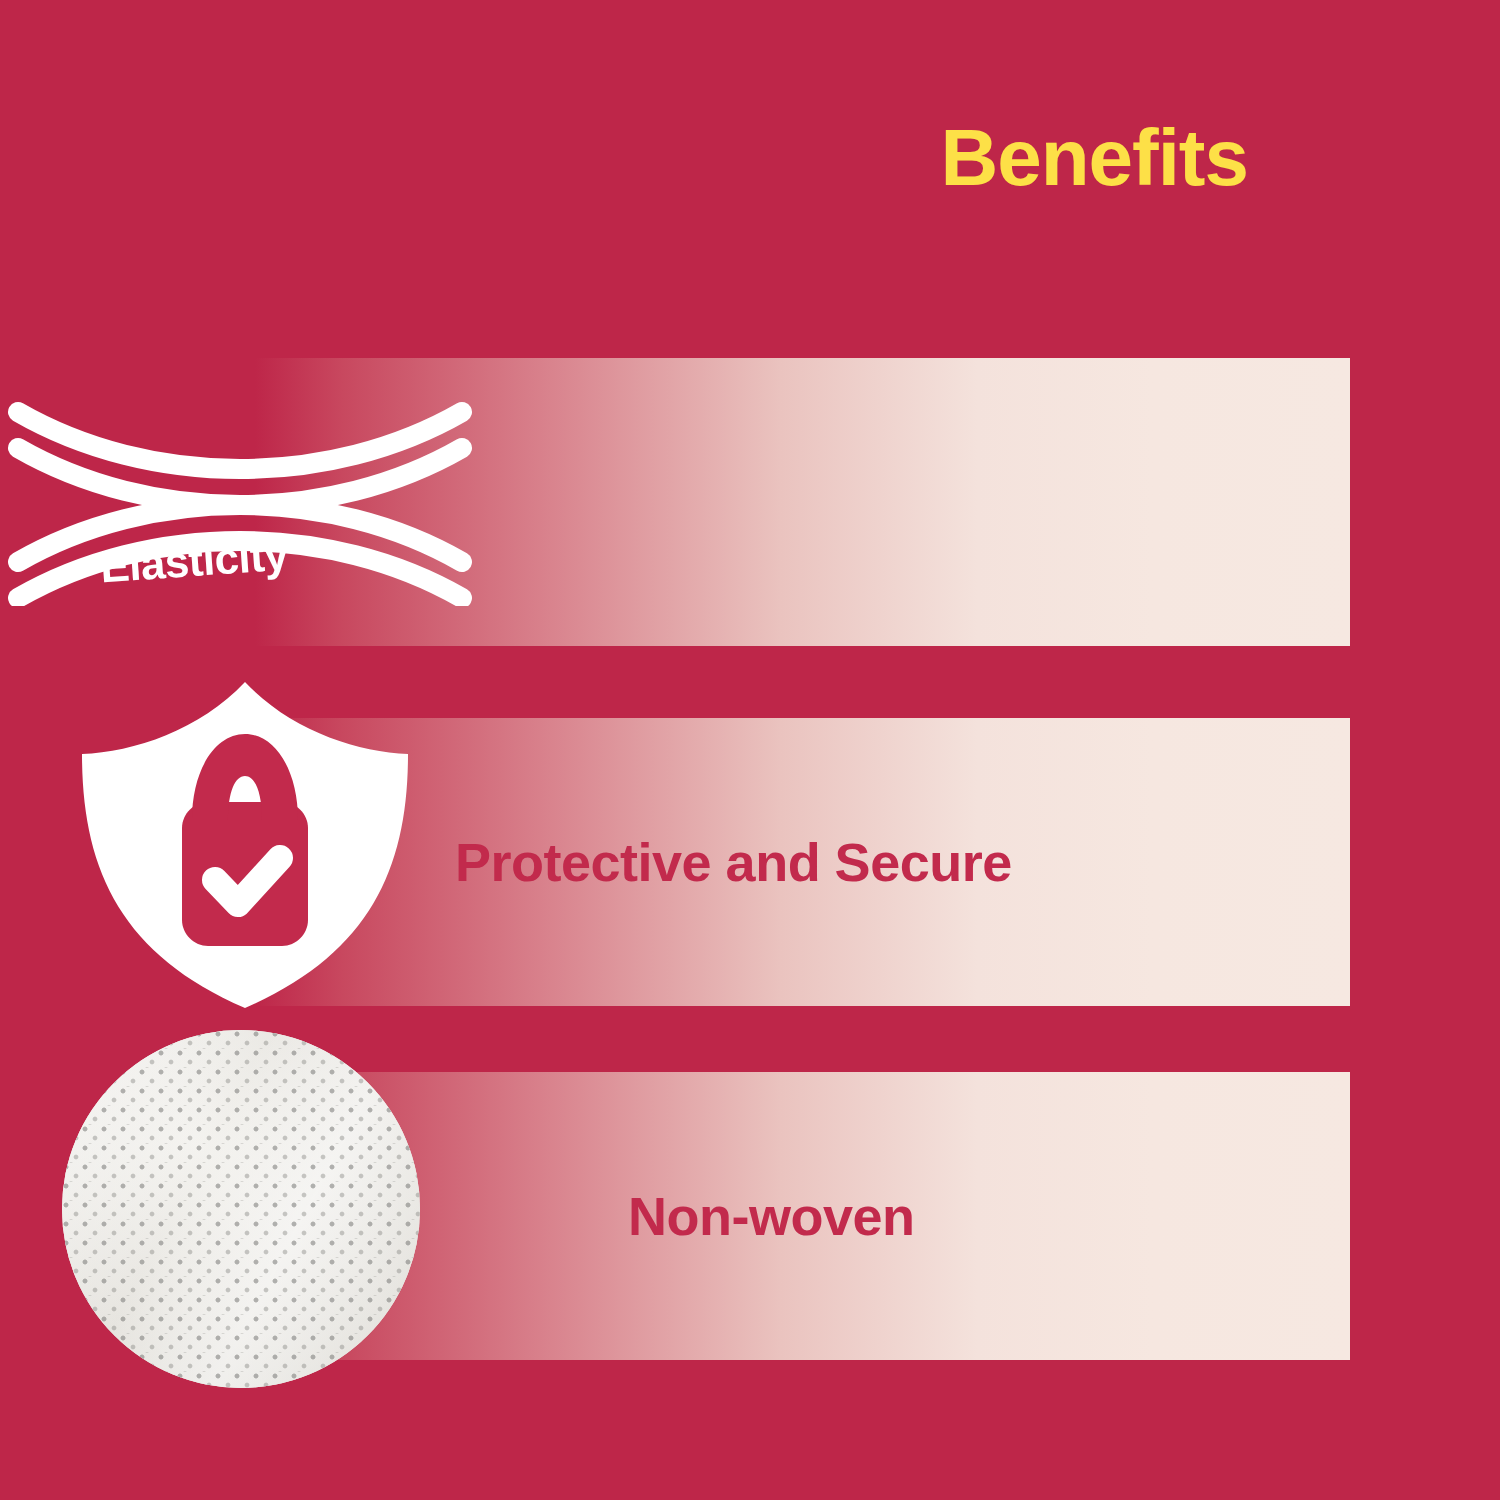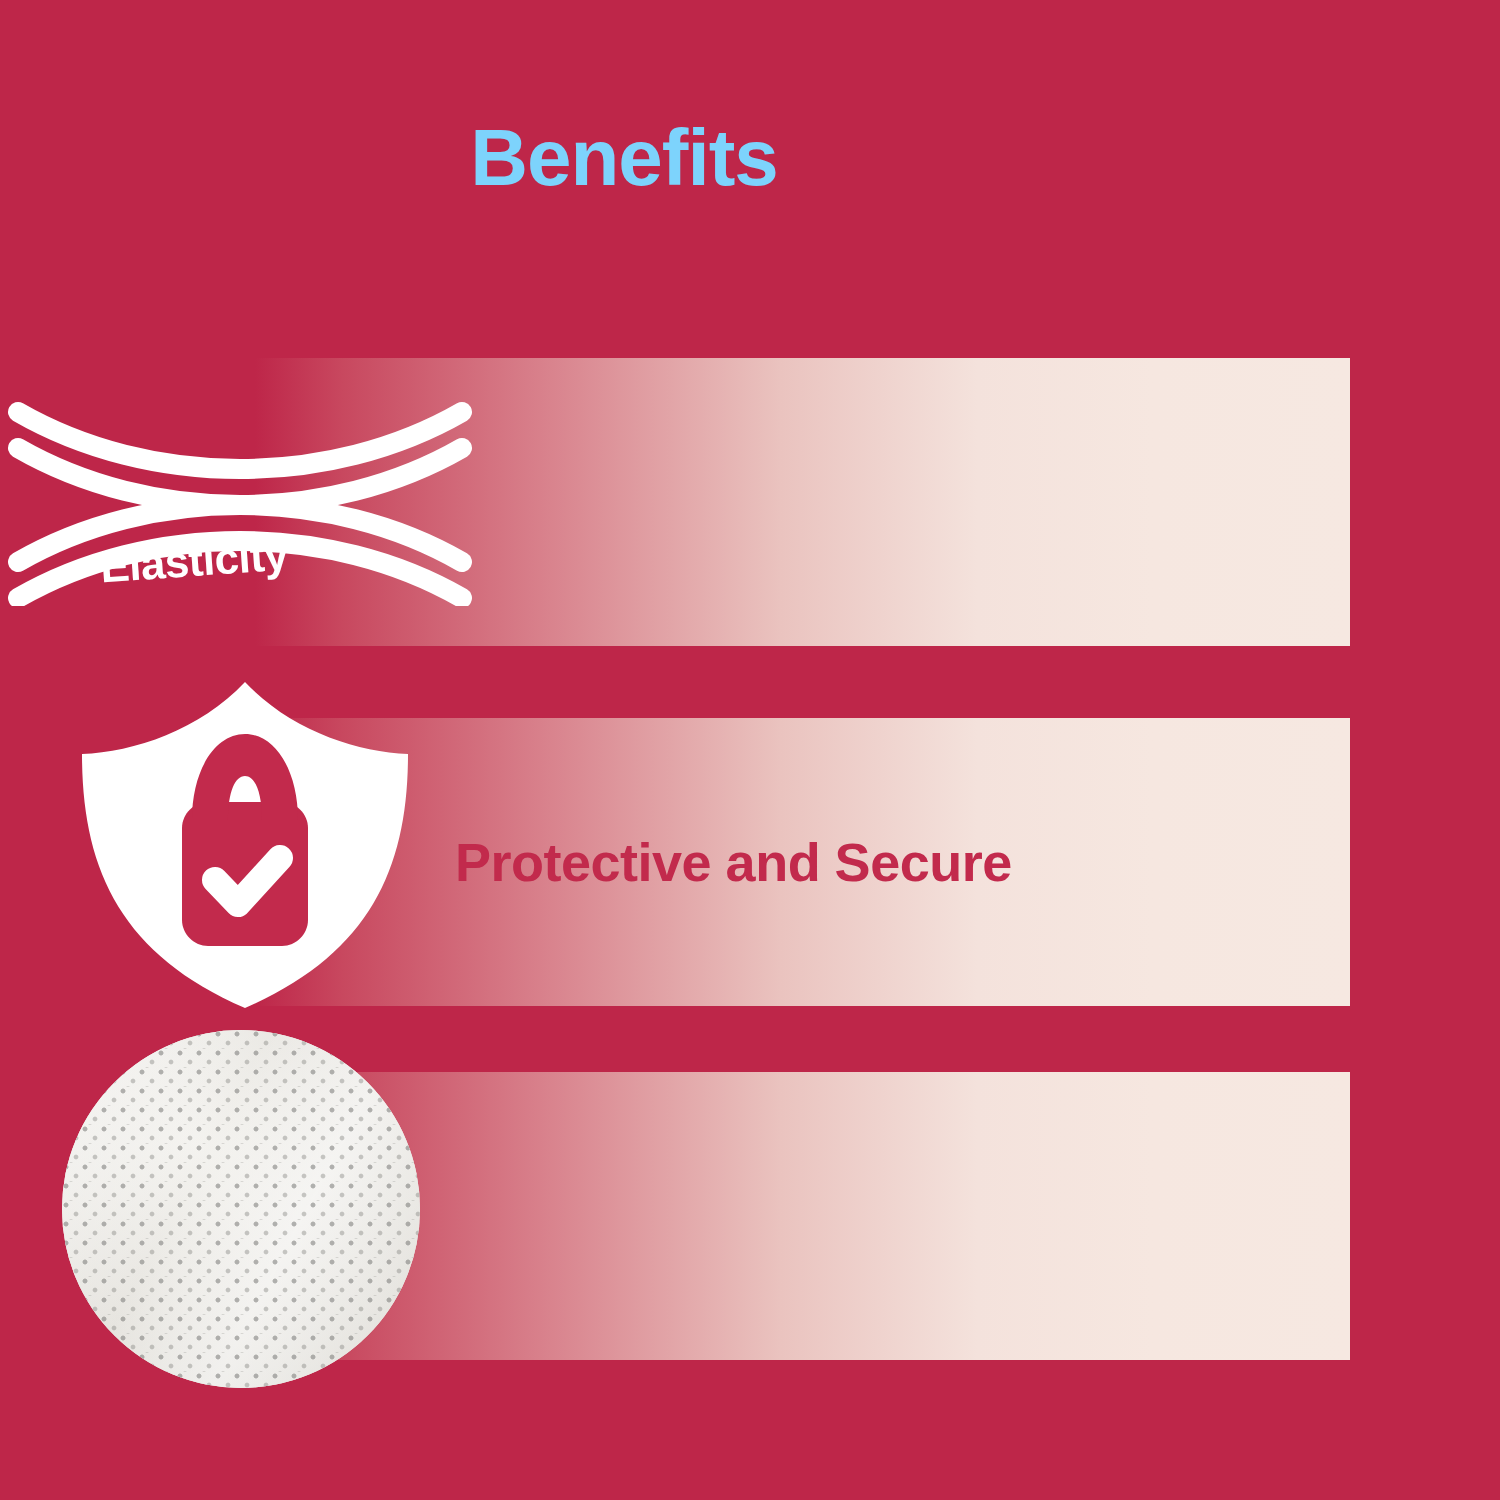--- a/index.html
+++ b/index.html
@@ -23,22 +23,22 @@
     height: 1500px;
     background: #be2649;
   }
 
   
   .title {
     position: absolute;
     top: 118px;
     left: 0;
     width: 1248px;
-    text-align: center;
-    color: #7dd3fc;
+    text-align: right;
+    color: #fde047;
     font-size: 80px;
     font-weight: bold;
     letter-spacing: -1px;
     line-height: 1.0;
     font-family: "Liberation Sans", sans-serif;
   }
 
   
   .row {
     position: absolute;
@@ -203,20 +203,21 @@
         <path d="M145 212 L 168 236 L 210 190" fill="none" stroke="#ffffff" stroke-width="26" stroke-linecap="round" stroke-linejoin="round"></path>
       </svg>
     </div>
 
   </div>
 
   <div class="row row-3">
 
     <div class="bar"></div>
 
+    <div class="bar-label label-3">Non-woven</div>
 
     <div class="icon-wrap icon-fabric">
       <div class="fabric-texture"></div>
     </div>
 
   </div>
 
 </div>
 
 </body></html>

